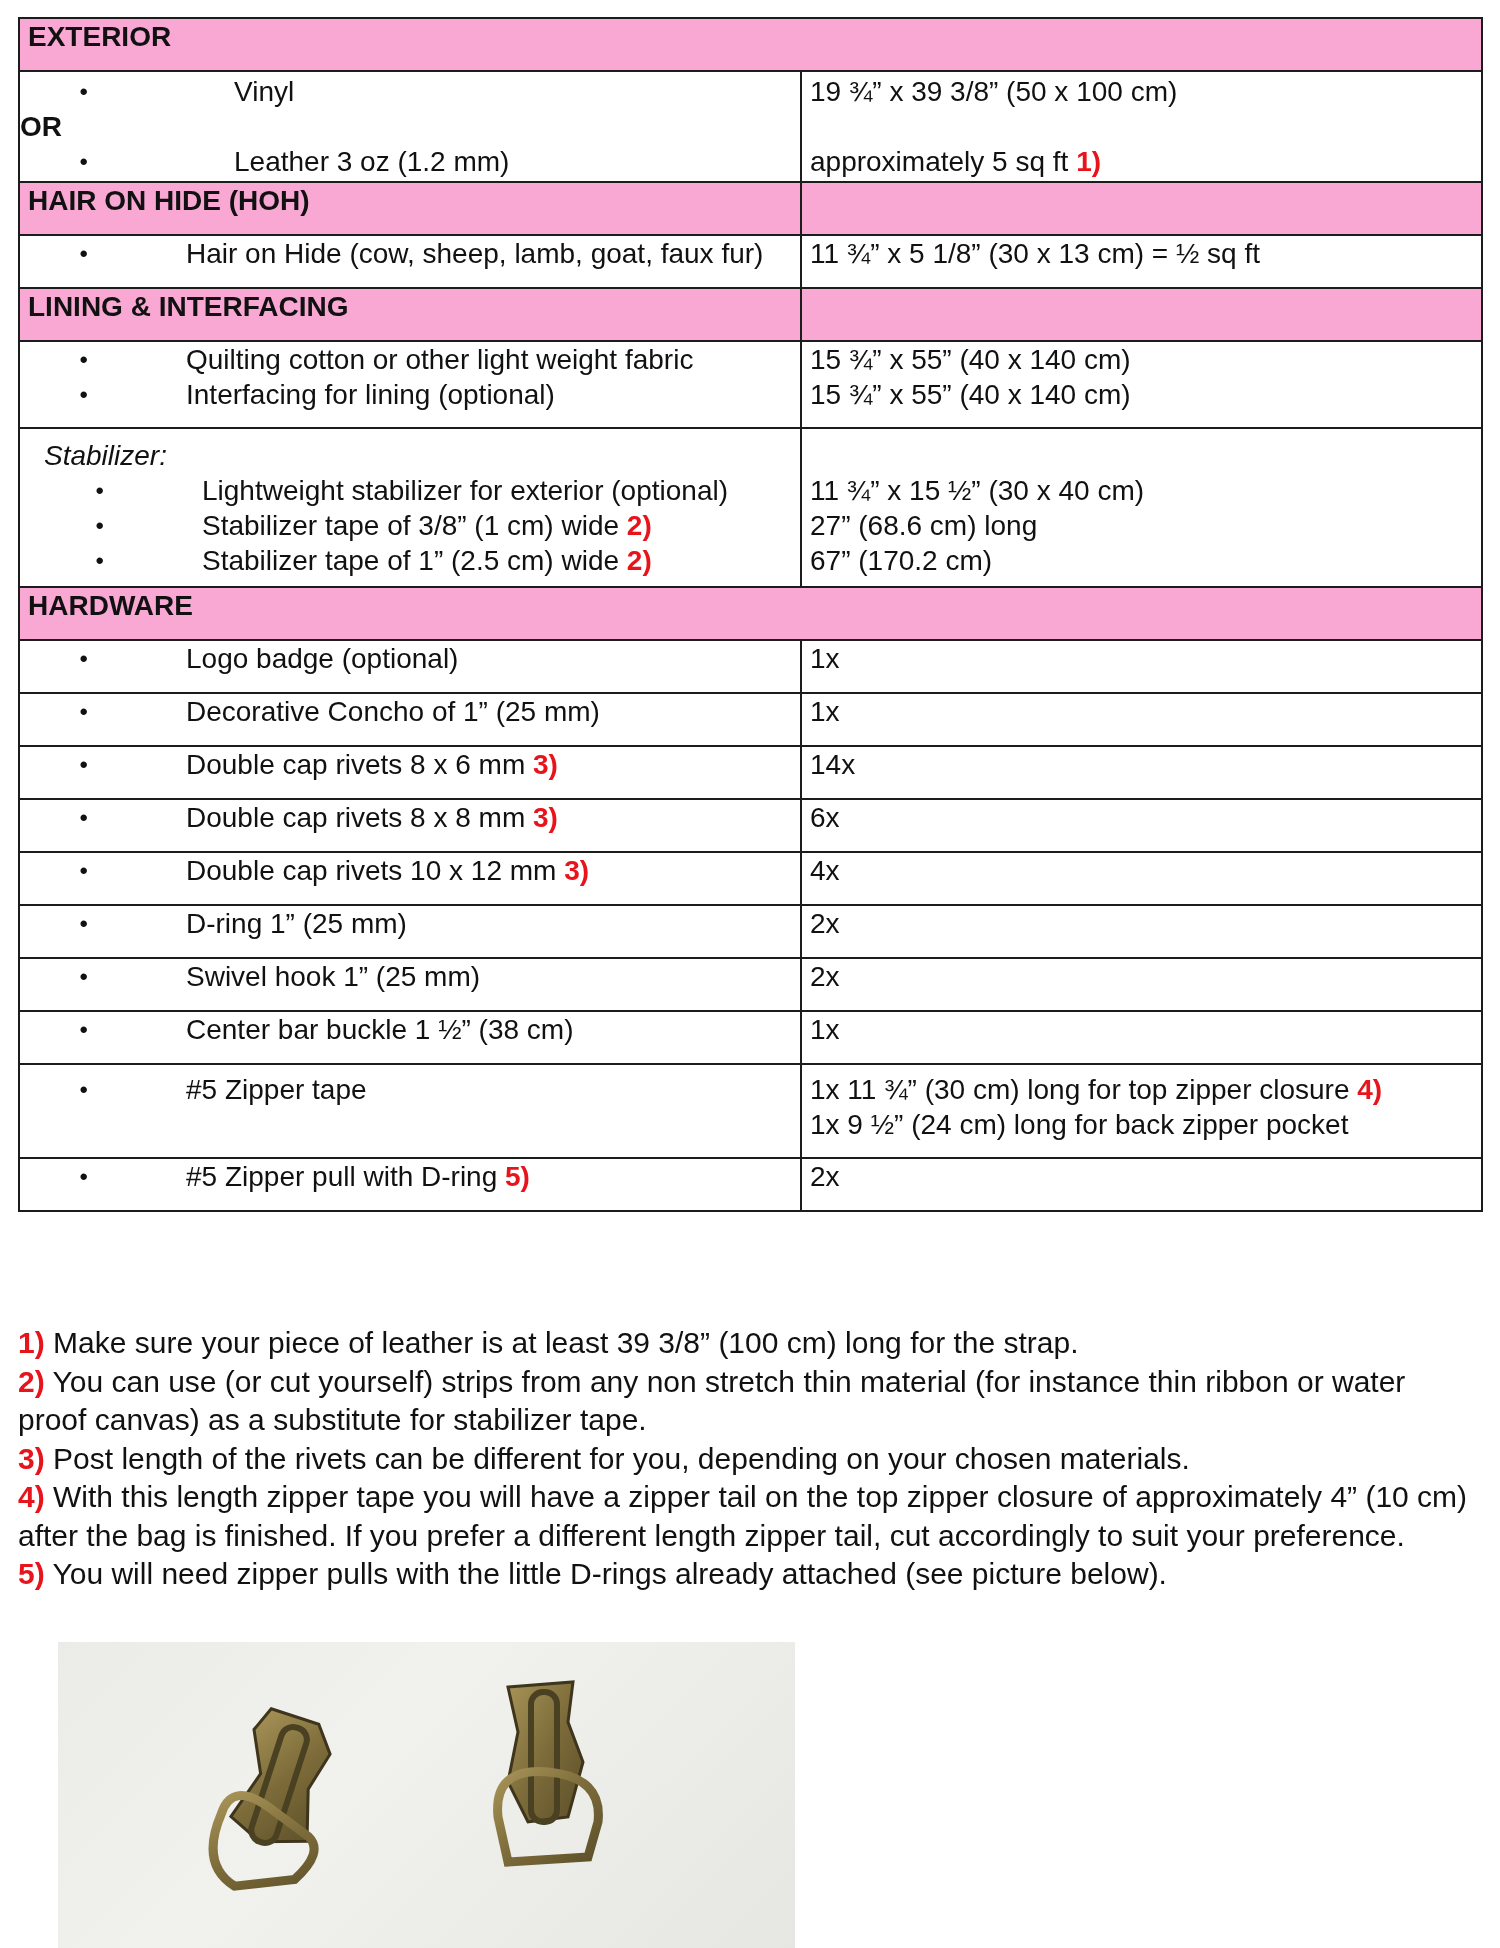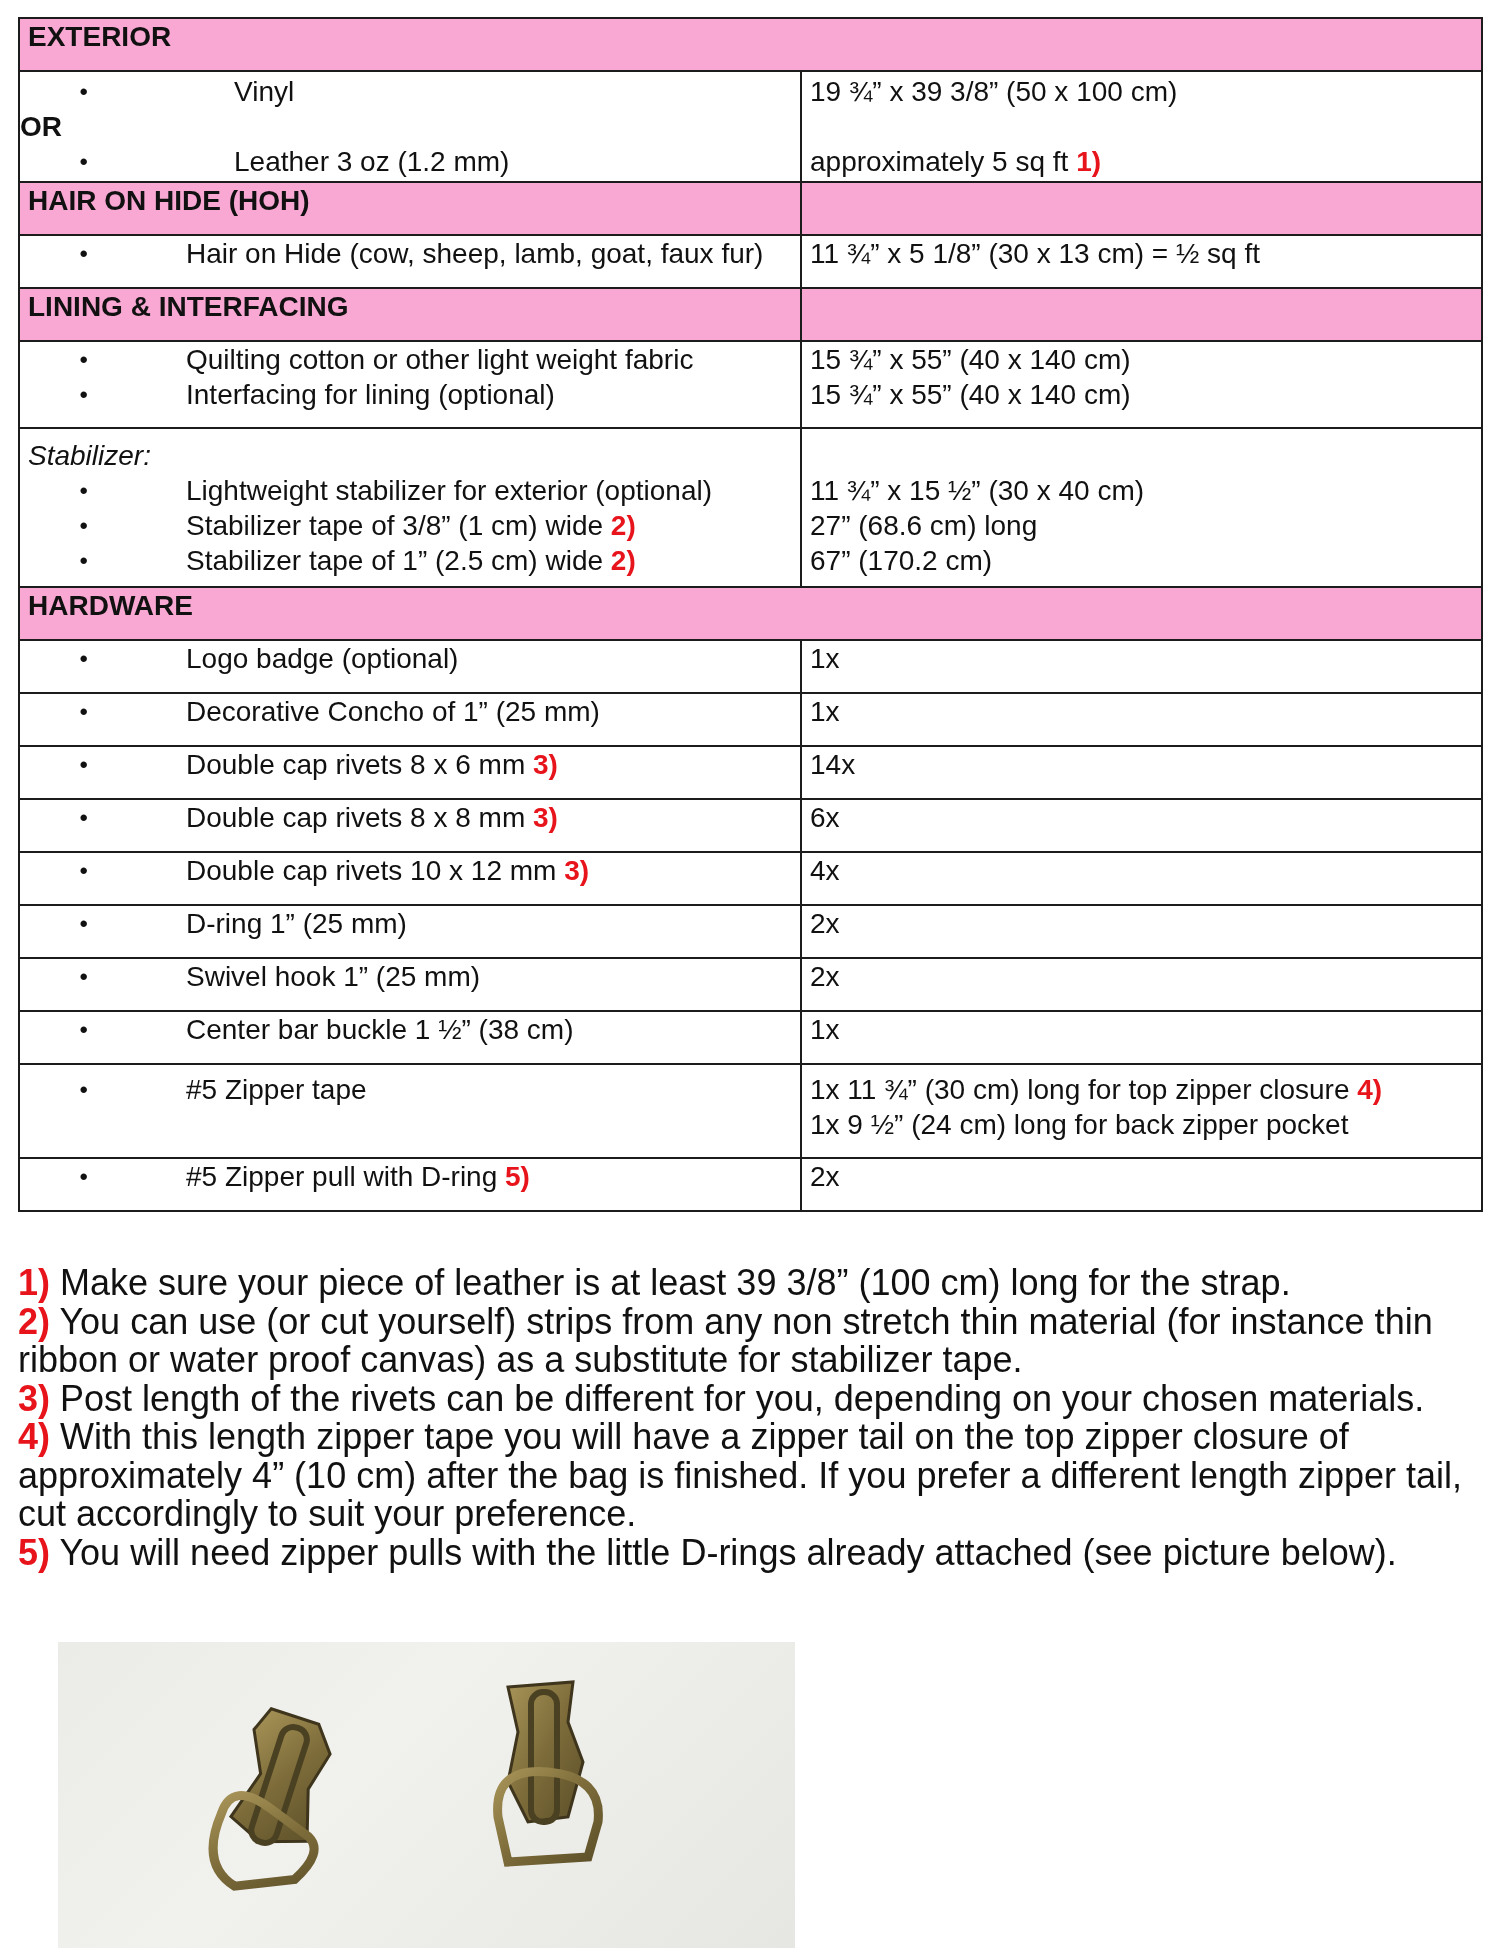--- a/index.html
+++ b/index.html
@@ -23,22 +23,22 @@
   tr.item td { height: 51px; vertical-align: middle; }
   .line { display: flex; align-items: center; height: 35px; }
   .bullet { width: 68px; text-align: right; padding-right: 50px; box-sizing: content-box; font-size: 24px; }
   .or { font-weight: bold; }
   .lbl { white-space: nowrap; margin-left: 48px; }
   .val { padding-left: 8px; white-space: nowrap; display: block; }
   .ref { color: #e8141c; font-weight: bold; }
   .italic { font-style: italic; padding-left: 8px; }
   .cell-pad { padding: 7px 0 8px 0; }
   #notes {
-    position: absolute; left: 18px; top: 1264px; width: 1460px;
-    font-size: 36px; line-height: 38.5px;
+    position: absolute; left: 18px; top: 1324px; width: 1460px;
+    font-size: 30px; line-height: 38.5px;
   }
   #notes p { margin: 0; }
   #photo {
     position: absolute; left: 58px; top: 1642px; width: 737px; height: 306px;
     background: linear-gradient(135deg, #ebebe8 0%, #f1f1ee 40%, #e6e6e2 100%);
     overflow: hidden;
   }
 </style>
 </head>
 <body>
@@ -119,21 +119,21 @@
         <div class="line">
             <span class="val">15 ¾” x 55” (40 x 140 cm)</span>
           </div>
         <div class="line">
             <span class="val">15 ¾” x 55” (40 x 140 cm)</span>
           </div>
       </td>
     </tr>
 
     <tr class="item">
-      <td style="height:157px;vertical-align:middle;">
+      <td style="height:157px;vertical-align:middle;padding-left:16px;">
         <div class="line">
             <span class="italic">Stabilizer:</span>
           </div>
         <div class="line">
             <span class="bullet">•</span>
             <span class="lbl">Lightweight stabilizer for exterior (optional)</span>
           </div>
         <div class="line">
             <span class="bullet">•</span>
             <span class="lbl"><span>Stabilizer tape of 3/8” (1 cm) wide</span> <span class="ref">2)</span></span>

